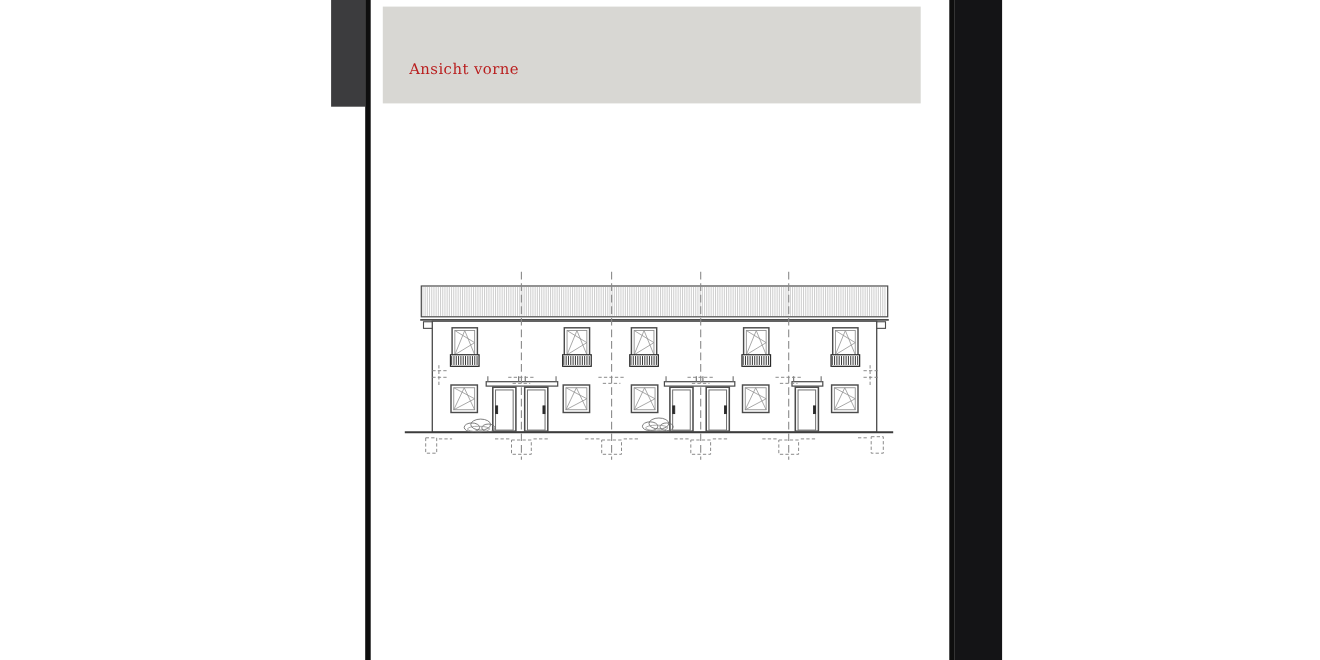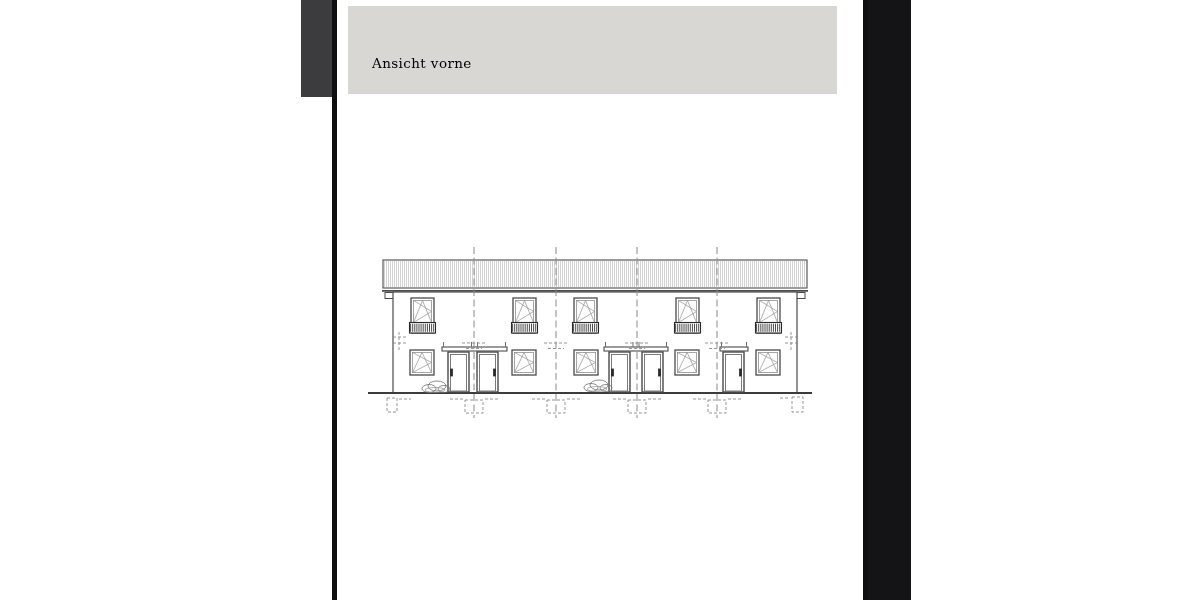--- a/index.html
+++ b/index.html
@@ -10,21 +10,21 @@
   .drawing-svg{position:absolute;left:0;top:0;}
   .edge{position:absolute;top:0;}
 </style>
 </head>
 <body>
 
 <div class="stage" style="background: rgb(255, 255, 255);">
 
   <div class="page" style="left: 337px; width: 526px; background: rgb(255, 255, 255);">
     <div class="header-band" style="left: 11px; top: 6px; width: 489px; height: 88px; background: rgb(216, 215, 211); padding-left: 24px; padding-top: 50px;">
-      <span class="header-title" style="color: #000000;">Ansicht vorne</span>
+      <span class="header-title" style="color: #b91c1c;">Ansicht vorne</span>
     </div>
   </div>
 
   <svg class="drawing-svg" width="1200" height="600" viewBox="0 0 1200 600">
       <g>
         <rect x="383" y="260" width="424" height="28" stroke="#4b4b4b" stroke-width="1.1" fill="#ffffff"></rect>
         <line x1="384.5" y1="260.8" x2="384.5" y2="287.2" stroke="#b2b2b2" stroke-width="0.6"></line>
         <line x1="386.5" y1="260.8" x2="386.5" y2="287.2" stroke="#b2b2b2" stroke-width="0.6"></line>
         <line x1="388.5" y1="260.8" x2="388.5" y2="287.2" stroke="#b2b2b2" stroke-width="0.6"></line>
         <line x1="390.5" y1="260.8" x2="390.5" y2="287.2" stroke="#b2b2b2" stroke-width="0.6"></line>

